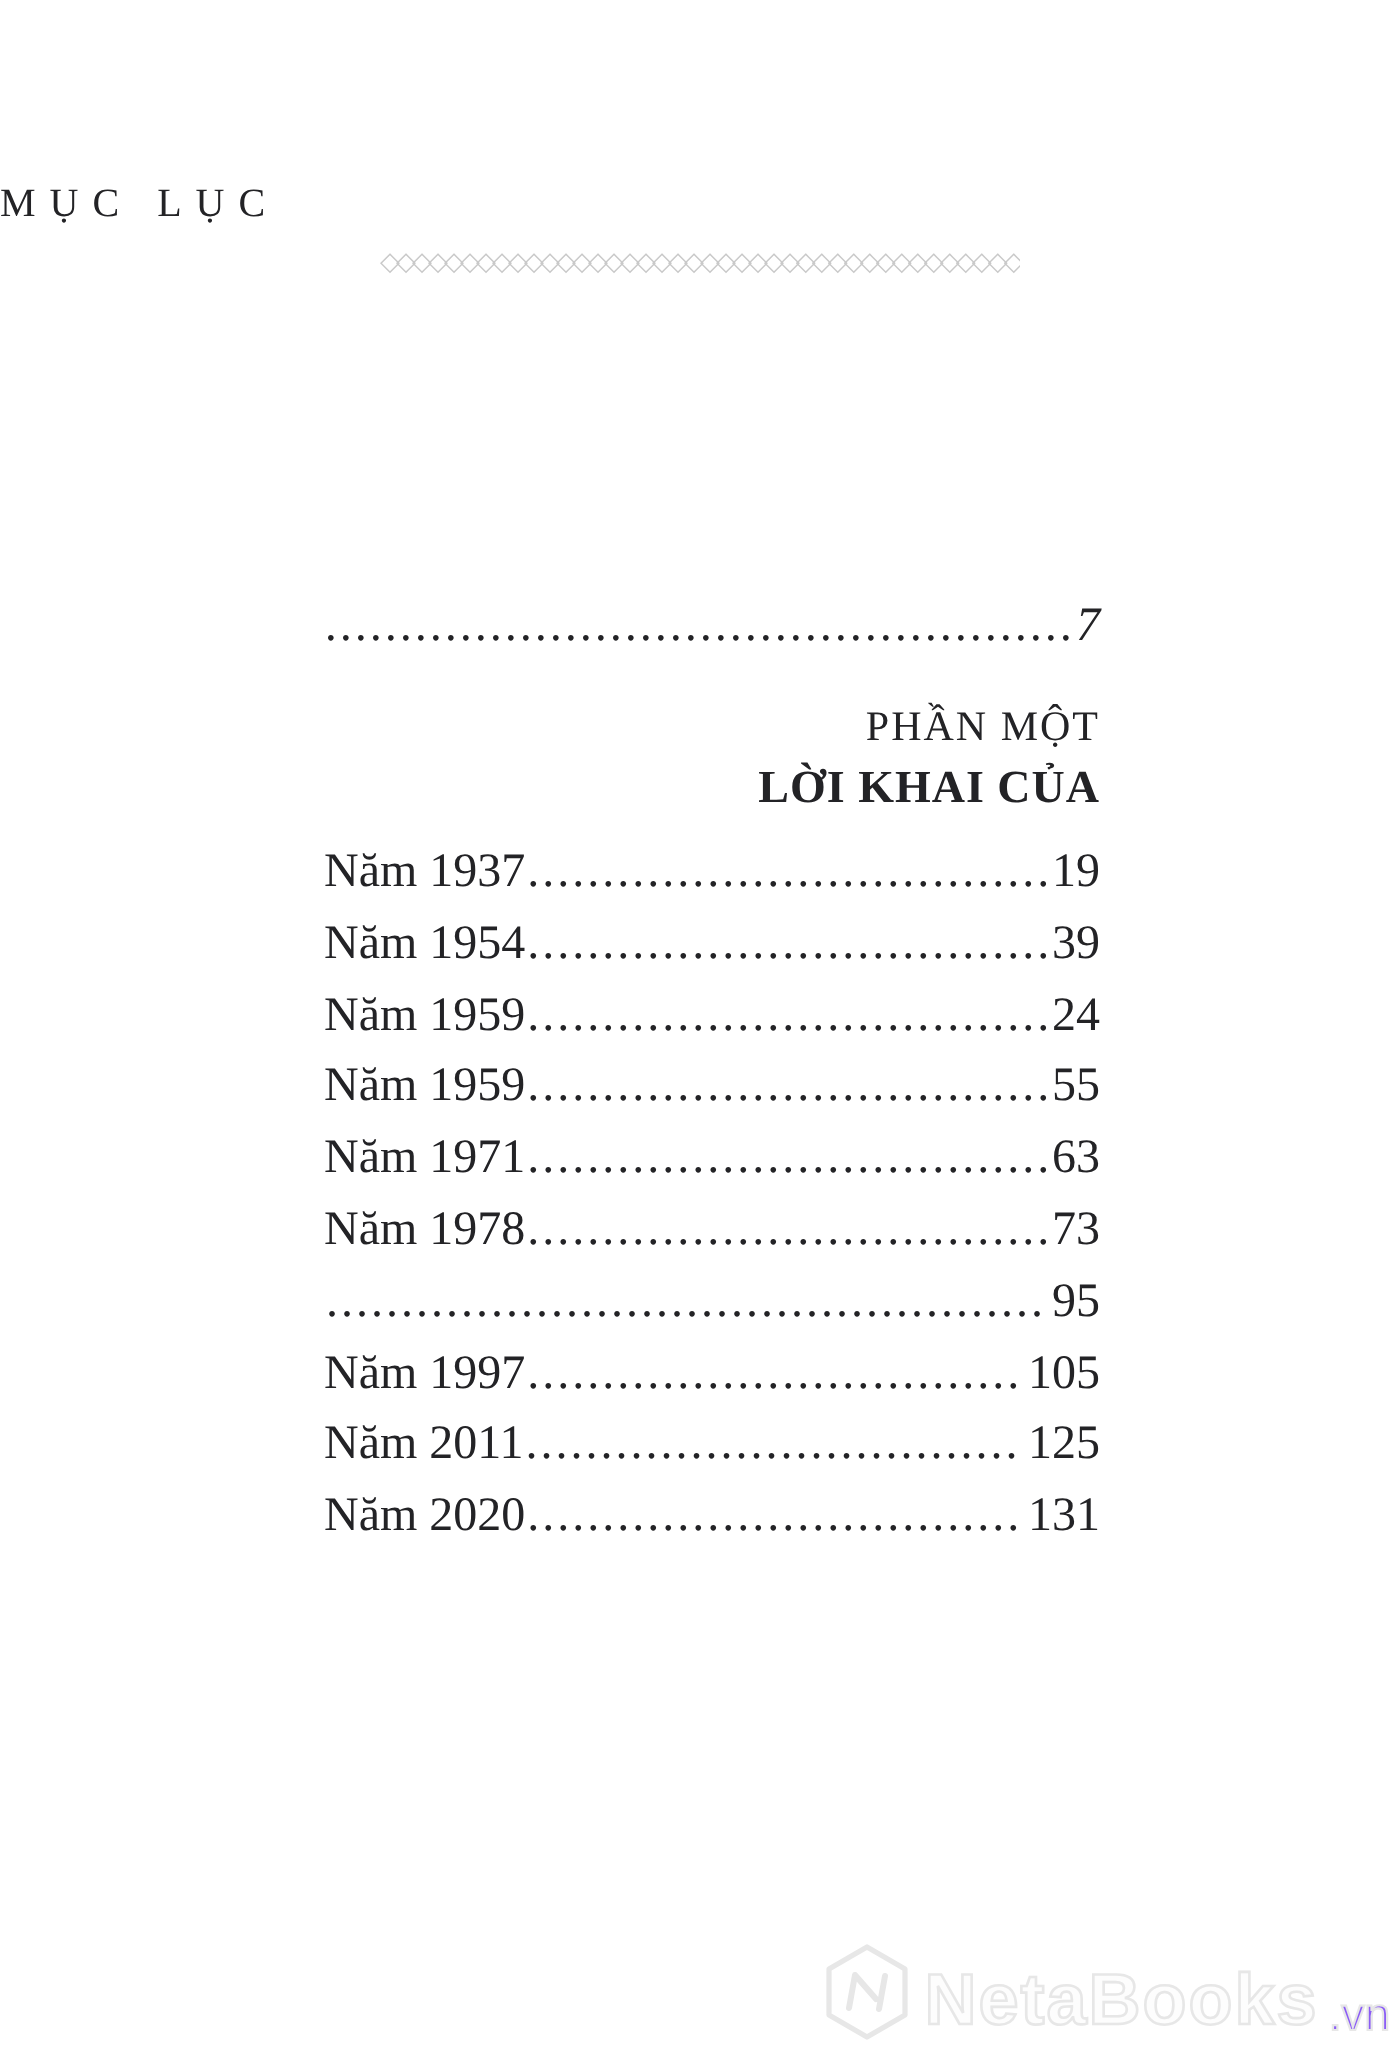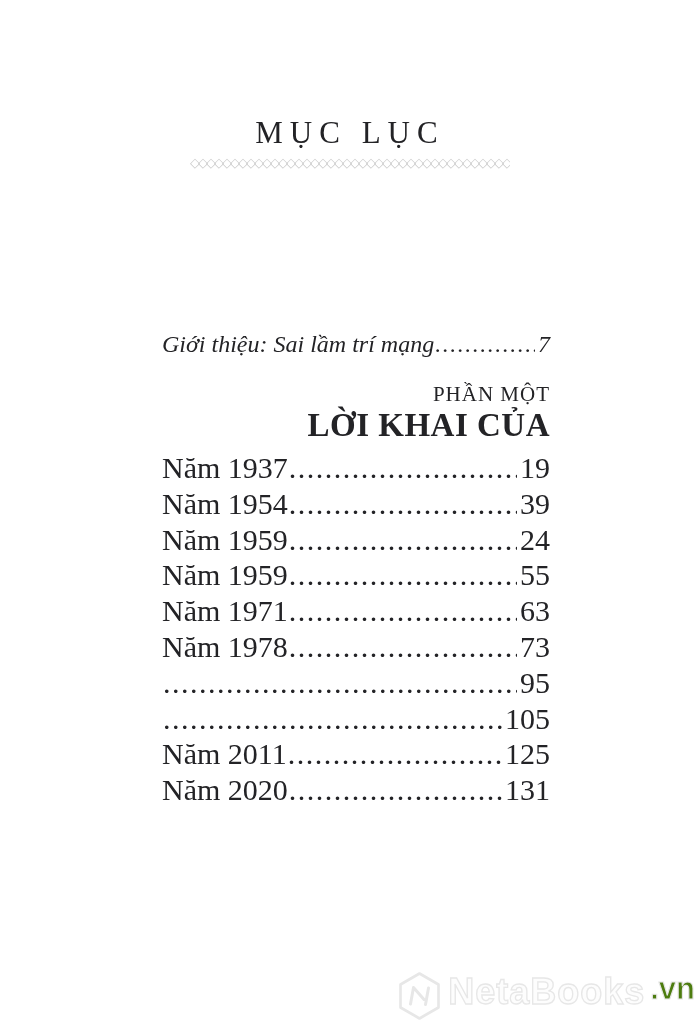--- a/index.html
+++ b/index.html
@@ -9,23 +9,23 @@
     width:700px; height:1033px;
     margin:0 auto;
     background:#ffffff;
     overflow:hidden;
     font-family:"Liberation Serif","DejaVu Serif",serif;
     color:#232326;
   }
 
   
   .title {
-    padding-top:115px;
-    text-align:center;
-    font-size:31px;
+    padding-top:84px;
+    text-align:left;
+    font-size:20px;
     font-weight:400;
     letter-spacing:7px;
     line-height:36px;
     color:#232326;
     white-space:nowrap;
   }
 
   
   .divider {
     width:320px; height:13px;
@@ -44,21 +44,21 @@
   }
 
   
   .toc { padding:0 150px 0 162px; }
 
   .toc-row {
     display:flex;
     align-items:baseline;
     height:35.8px;
     line-height:35.8px;
-    font-size:30px;
+    font-size:24px;
     white-space:nowrap;
   }
   .toc-row .label { flex:0 0 auto; }
   .toc-row .dots {
     flex:1 1 auto;
     overflow:hidden;
     margin:0 3px 0 1px;
     letter-spacing:1.5px;
   }
   .toc-row .dots::after {
@@ -76,68 +76,67 @@
 
   
   .part { margin-top:20px; text-align:right; }
   .part-kicker {
     font-size:21px;
     line-height:28px;
     letter-spacing:1px;
     font-weight:400;
   }
   .part-title {
-    font-size:33px;
+    font-size:23px;
     line-height:34px;
     font-weight:700;
     letter-spacing:0.5px;
   }
 
   .toc-list { margin-top:8px; }
 
   
   .watermark {
     position:absolute;
     right:5px; bottom:12px;
     display:flex;
-    align-items:flex-start;
+    align-items:flex-end;
     gap:5px;
     user-select:none;
     pointer-events:none;
   }
   .wm-logo { display:block; }
   .wm-text {
     font-family:"Liberation Sans","DejaVu Sans",sans-serif;
     font-weight:700;
     font-size:36px;
     letter-spacing:1px;
     color:#fdfdfd;
     -webkit-text-stroke:1.3px #e7e7e7;
   }
   .wm-suffix {
     font-family:"Liberation Sans","DejaVu Sans",sans-serif;
-    font-weight:700;
-    font-size:31px;
-    color:#4d7c0f;
+    font-weight:400;
+    font-size:23px;
+    color:#8b5cf6;
     -webkit-text-stroke:1.1px #e7e7e7;
   }
 </style>
 </head>
 <body>
 
 <div class="page">
 
   <h1 class="title">MỤC LỤC</h1>
 
   <div class="divider"></div>
 
   <div class="toc">
 
     <div class="toc-row intro-row">
-      <span class="label">Giới thiệu: Sai lầm trí mạng</span>
       <span class="dots"></span>
       <span class="pagenum">7</span>
     </div>
 
     <div class="part">
       <div class="part-kicker">PHẦN MỘT</div>
       <div class="part-title">LỜI KHAI CỦA</div>
     </div>
 
     <div class="toc-list">
@@ -169,20 +168,21 @@
       <div class="toc-row">
         <span class="label">Năm 1978</span>
         <span class="dots"></span>
         <span class="pagenum">73</span>
       </div>
       <div class="toc-row">
         <span class="dots"></span>
         <span class="pagenum">95</span>
       </div>
       <div class="toc-row">
+        <span class="label">Năm 1997</span>
         <span class="dots"></span>
         <span class="pagenum">105</span>
       </div>
       <div class="toc-row">
         <span class="label">Năm 2011</span>
         <span class="dots"></span>
         <span class="pagenum">125</span>
       </div>
       <div class="toc-row">
         <span class="label">Năm 2020</span>

